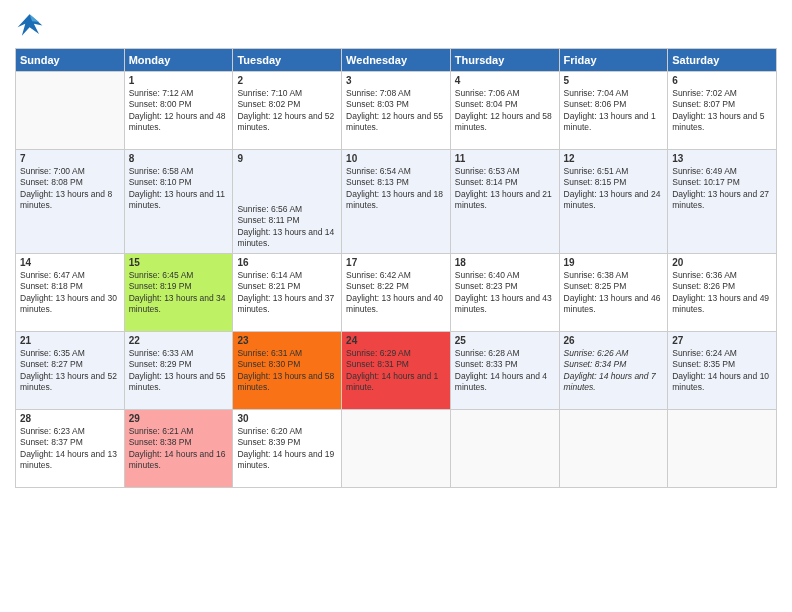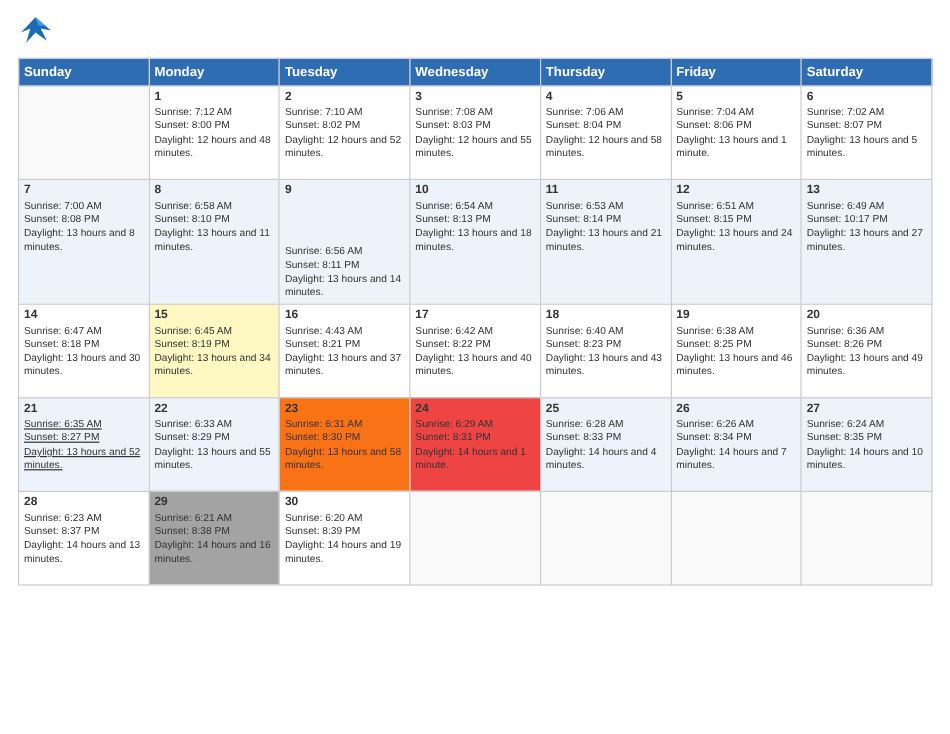--- a/index.html
+++ b/index.html
@@ -208,29 +208,29 @@
 Daylight: 13 hours and 27 minutes.</div>
           </td>
         </tr>
         <tr>
           <td style="background-color: rgb(255, 255, 255);">
             <span class="day-number">14</span>
             <div class="day-info" style="white-space: pre-line;">Sunrise: 6:47 AM
 Sunset: 8:18 PM
 Daylight: 13 hours and 30 minutes.</div>
           </td>
-          <td style="background-color: #fef9c3;">
+          <td style="background-color: #bef264;">
             <span class="day-number">15</span>
             <div class="day-info" style="white-space: pre-line;">Sunrise: 6:45 AM
 Sunset: 8:19 PM
 Daylight: 13 hours and 34 minutes.</div>
           </td>
           <td style="background-color: rgb(255, 255, 255);">
             <span class="day-number">16</span>
-            <div class="day-info" style="white-space: pre-line;">Sunrise: 4:43 AM
+            <div class="day-info" style="white-space: pre-line;">Sunrise: 6:14 AM
 Sunset: 8:21 PM
 Daylight: 13 hours and 37 minutes.</div>
           </td>
           <td style="background-color: rgb(255, 255, 255);">
             <span class="day-number">17</span>
             <div class="day-info" style="white-space: pre-line;">Sunrise: 6:42 AM
 Sunset: 8:22 PM
 Daylight: 13 hours and 40 minutes.</div>
           </td>
           <td style="background-color: rgb(255, 255, 255);">
@@ -248,21 +248,21 @@
           <td style="background-color: rgb(255, 255, 255);">
             <span class="day-number">20</span>
             <div class="day-info" style="white-space: pre-line;">Sunrise: 6:36 AM
 Sunset: 8:26 PM
 Daylight: 13 hours and 49 minutes.</div>
           </td>
         </tr>
         <tr>
           <td style="background-color: rgb(238, 242, 250);">
             <span class="day-number">21</span>
-            <div class="day-info" style="white-space: pre-line; text-decoration: underline;">Sunrise: 6:35 AM
+            <div class="day-info" style="white-space: pre-line;">Sunrise: 6:35 AM
 Sunset: 8:27 PM
 Daylight: 13 hours and 52 minutes.</div>
           </td>
           <td style="background-color: rgb(238, 242, 250);">
             <span class="day-number">22</span>
             <div class="day-info" style="white-space: pre-line;">Sunrise: 6:33 AM
 Sunset: 8:29 PM
 Daylight: 13 hours and 55 minutes.</div>
           </td>
           <td style="background-color: #f97316;">
@@ -278,39 +278,39 @@
 Daylight: 14 hours and 1 minute.</div>
           </td>
           <td style="background-color: rgb(238, 242, 250);">
             <span class="day-number">25</span>
             <div class="day-info" style="white-space: pre-line;">Sunrise: 6:28 AM
 Sunset: 8:33 PM
 Daylight: 14 hours and 4 minutes.</div>
           </td>
           <td style="background-color: rgb(238, 242, 250);">
             <span class="day-number">26</span>
-            <div class="day-info" style="white-space: pre-line;">Sunrise: 6:26 AM
+            <div class="day-info" style="white-space: pre-line; font-style: italic;">Sunrise: 6:26 AM
 Sunset: 8:34 PM
 Daylight: 14 hours and 7 minutes.</div>
           </td>
           <td style="background-color: rgb(238, 242, 250);">
             <span class="day-number">27</span>
             <div class="day-info" style="white-space: pre-line;">Sunrise: 6:24 AM
 Sunset: 8:35 PM
 Daylight: 14 hours and 10 minutes.</div>
           </td>
         </tr>
         <tr>
           <td style="background-color: rgb(255, 255, 255);">
             <span class="day-number">28</span>
             <div class="day-info" style="white-space: pre-line;">Sunrise: 6:23 AM
 Sunset: 8:37 PM
 Daylight: 14 hours and 13 minutes.</div>
           </td>
-          <td style="background-color: #a3a3a3;">
+          <td style="background-color: #fca5a5;">
             <span class="day-number">29</span>
             <div class="day-info" style="white-space: pre-line;">Sunrise: 6:21 AM
 Sunset: 8:38 PM
 Daylight: 14 hours and 16 minutes.</div>
           </td>
           <td style="background-color: rgb(255, 255, 255);">
             <span class="day-number">30</span>
             <div class="day-info" style="white-space: pre-line;">Sunrise: 6:20 AM
 Sunset: 8:39 PM
 Daylight: 14 hours and 19 minutes.</div>

